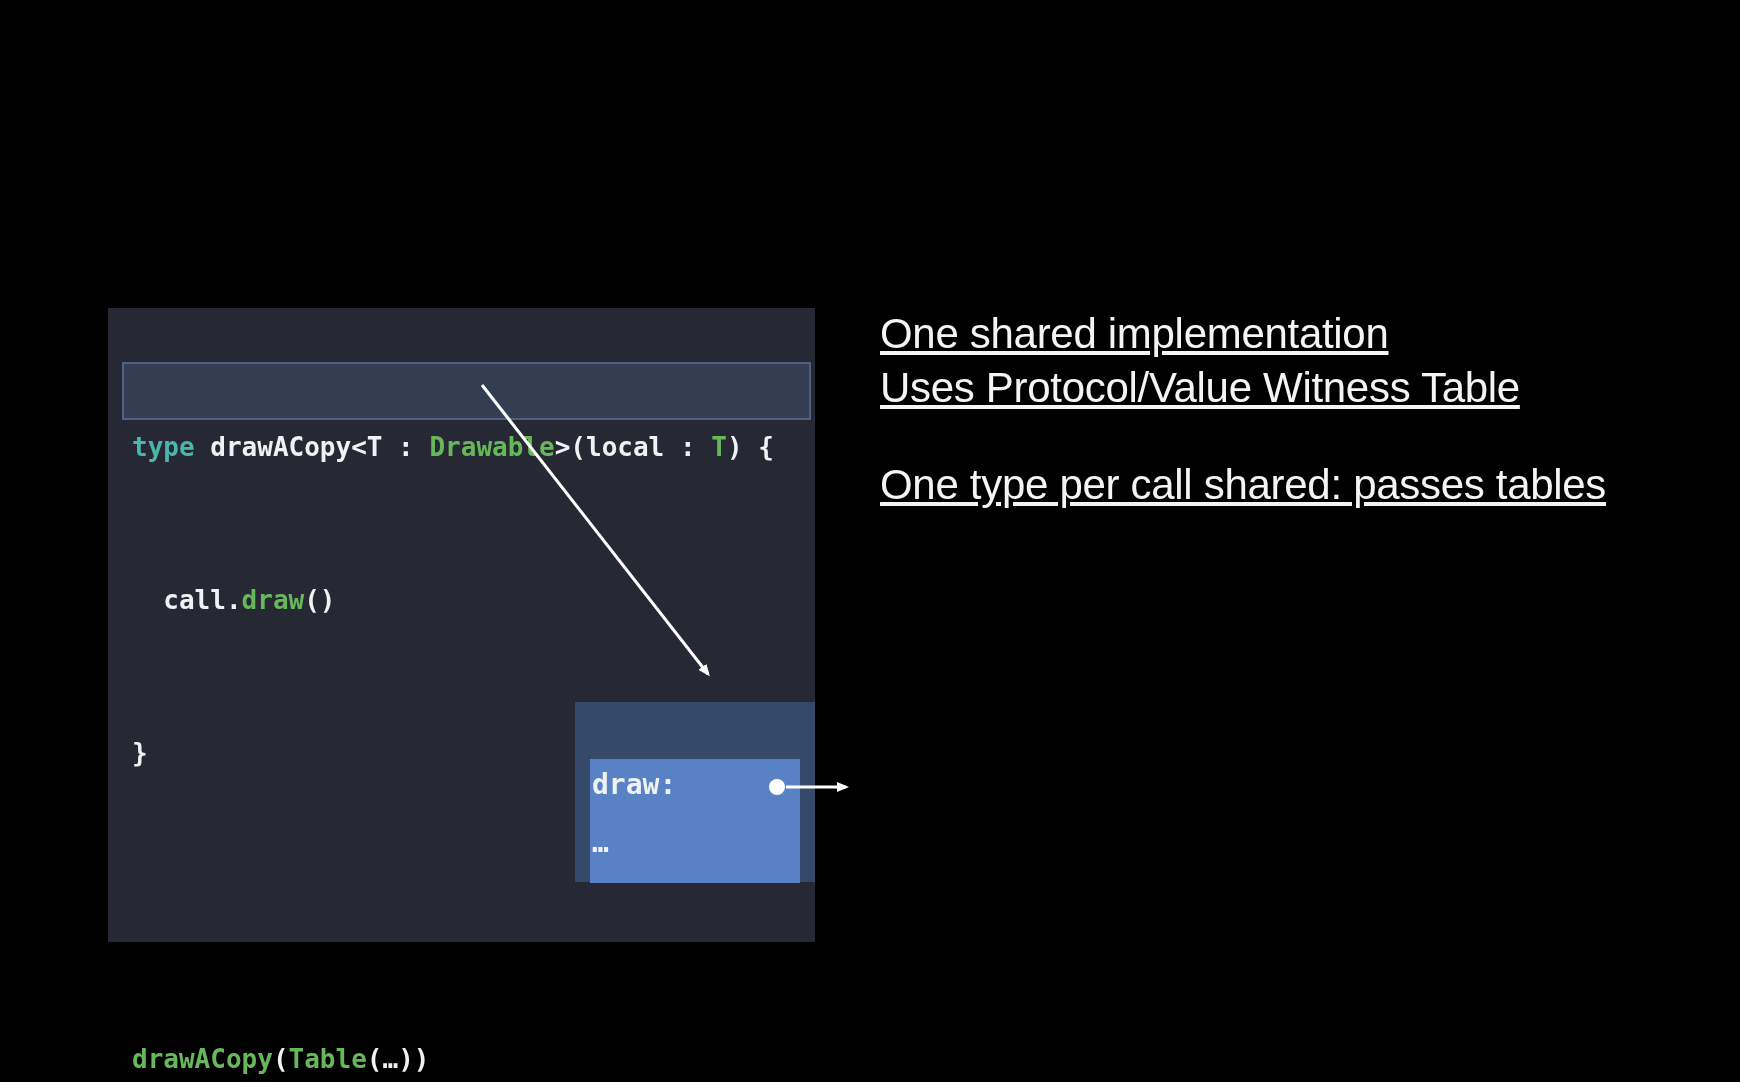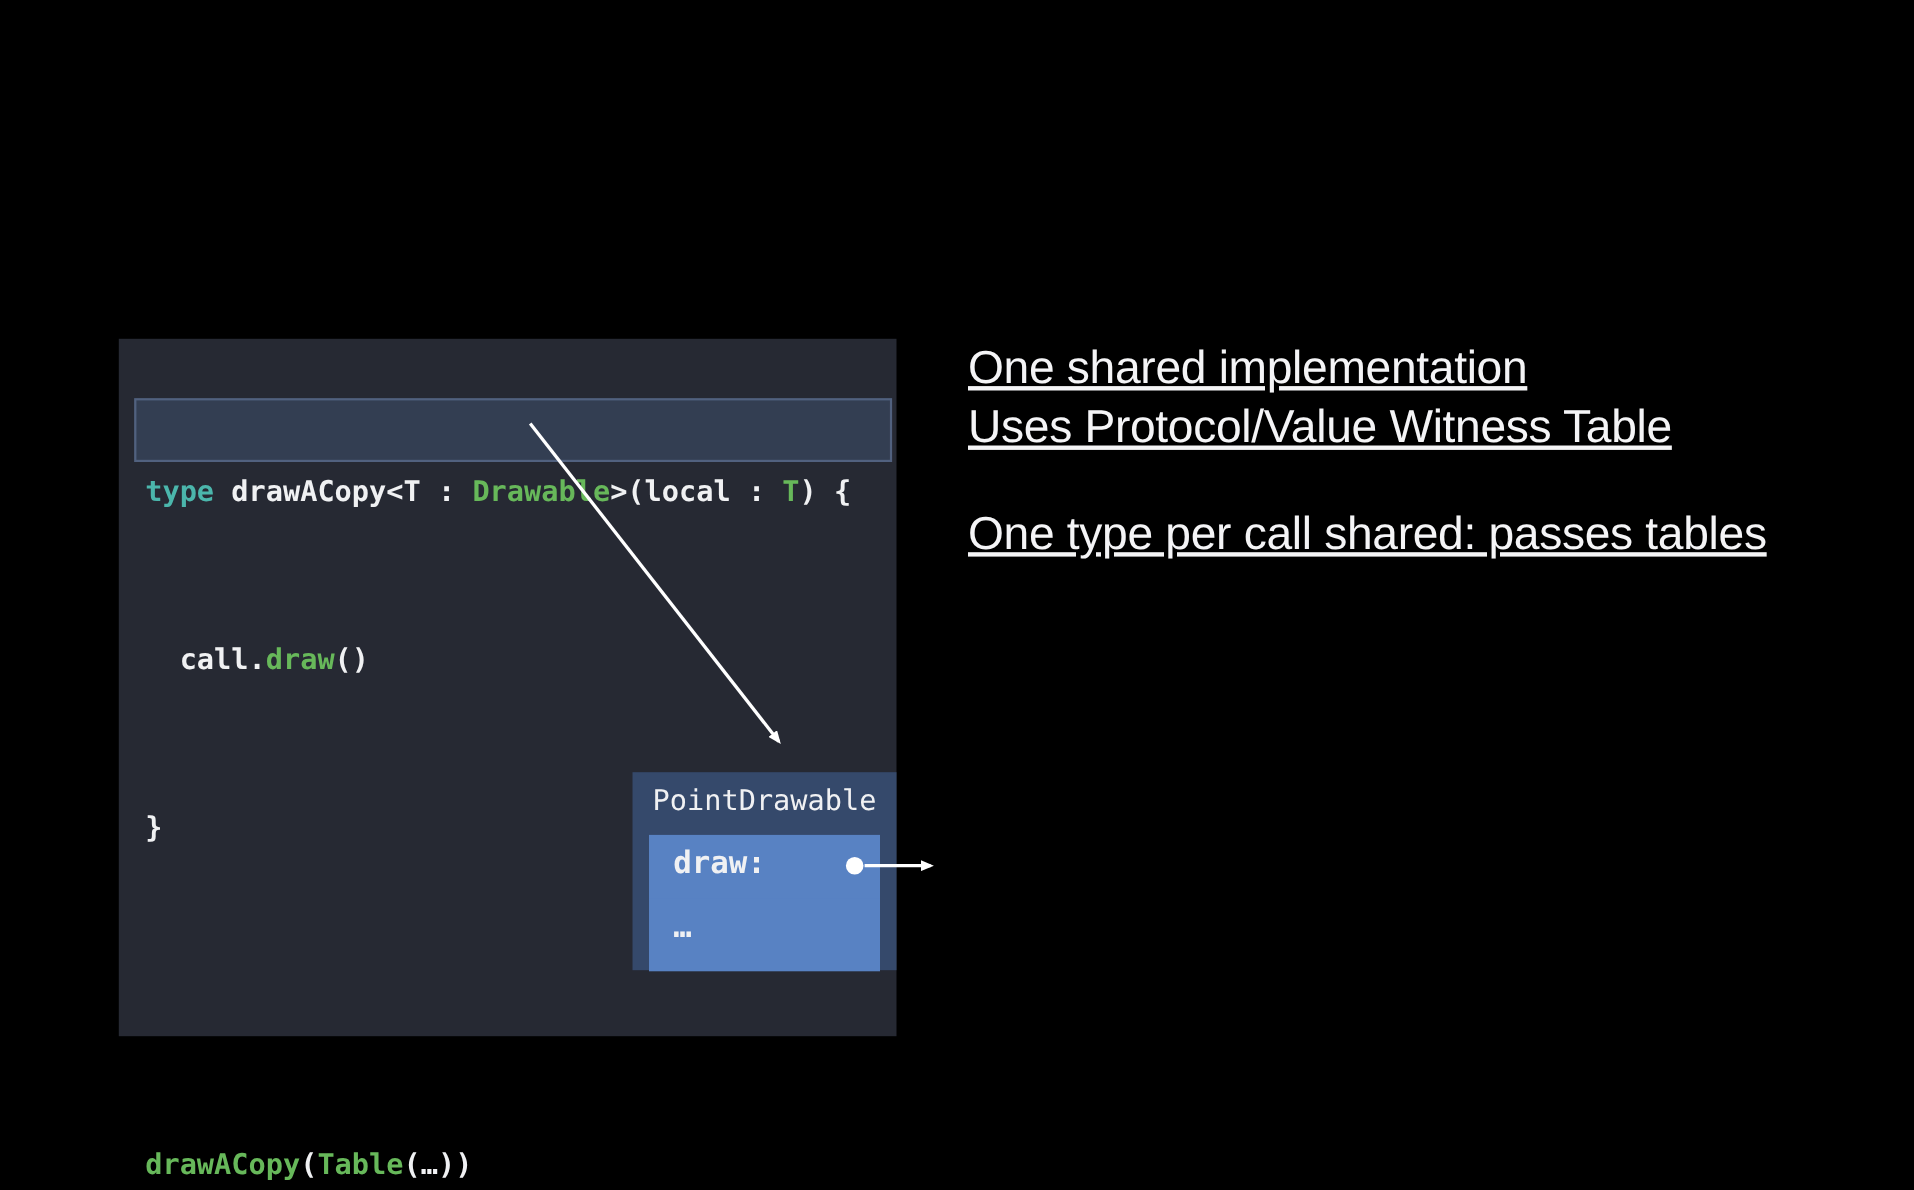--- a/index.html
+++ b/index.html
@@ -61,21 +61,21 @@
   }
   .wt-header{
     position:absolute;left:0;top:0;width:240px;height:52px;
     display:flex;align-items:center;justify-content:center;
     font-size:26px;font-weight:500;
   }
   .wt-row{
     position:absolute;left:15px;width:210px;height:66px;
     background:var(--tbl-row);
     font-size:28px;font-weight:bold;line-height:51px;
-    padding-left:22px;box-sizing:border-box;
+    padding-left:2px;box-sizing:border-box;
   }
   .wt-row1{top:57px;}
   .wt-row2{top:115px;}
   
   .bullets{position:absolute;left:880px;top:0;}
   .bullet{
     position:absolute;left:0;white-space:nowrap;
     font-size:42px;font-weight:300;letter-spacing:-0.3px;
     color:var(--text-white);
     text-decoration:underline;
@@ -103,21 +103,20 @@
 
     <div class="code">
       <div class="code-line"><span class="teal">type </span><span>drawACopy&lt;T : </span><span class="green">Drawable</span><span>&gt;(local : </span><span class="green">T</span><span>) {</span></div>
       <div class="code-line"><span>  call.</span><span class="green">draw</span><span>()</span></div>
       <div class="code-line">}</div>
       <div class="code-line"></div>
       <div class="code-line"><span class="green">drawACopy</span><span>(</span><span class="green">Table</span><span>(…))</span></div>
     </div>
 
     <div class="witness-table">
-      <div class="wt-header">PointDrawable</div>
       <div class="wt-row wt-row1">draw:</div>
       <div class="wt-row wt-row2">…</div>
     </div>
   </div>
 
   <div class="bullets">
     <div class="bullet bullet-1">One shared implementation</div>
     <div class="bullet bullet-2">Uses Protocol/Value Witness Table</div>
     <div class="bullet bullet-3">One type per call shared: passes tables</div>
   </div>

